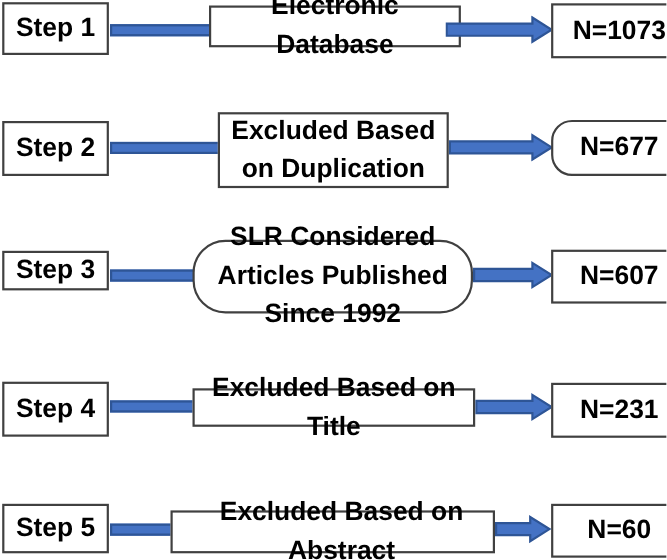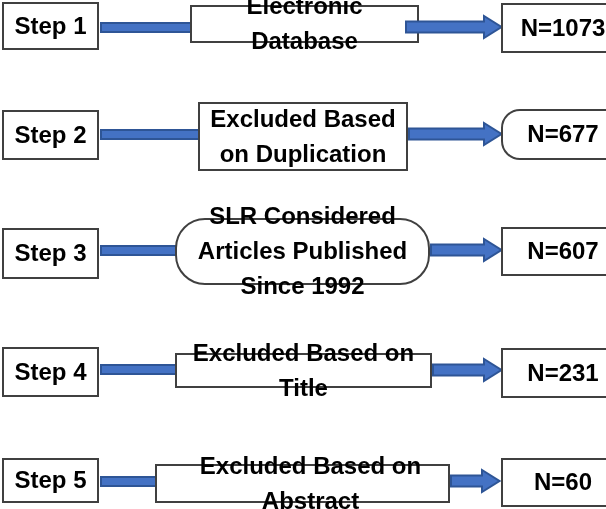--- a/index.html
+++ b/index.html
@@ -44,21 +44,21 @@
   .r1 .count { top: 3px;   height: 50px; }
   .r1 .shaft { top: 22px;  width: 90px; }
   .r1 .harrow{ left: 405px; top: 14px; }
   
   .r2 .step  { top: 110px; height: 50px; text-align: center; }
   .r2 .mid   { left: 198px; top: 102px; width: 210px; height: 69px; }
   .r2 .count { top: 109px; height: 51px; border-radius: 19px; }
   .r2 .shaft { top: 129px; width: 98px; }
   .r2 .harrow{ left: 408px; top: 121px; }
   
-  .r3 .step  { top: 228px; height: 51px; }
+  .r3 .step  { top: 228px; height: 36px; }
   .r3 .mid   { left: 175px; top: 218px; width: 255px; height: 67px; border-radius: 30px; }
   .r3 .count { top: 227px; height: 49px; }
   .r3 .shaft { top: 245px; width: 75px; }
   .r3 .harrow{ left: 430px; top: 237px; }
   
   .r4 .step  { top: 347px; height: 50px; }
   .r4 .mid   { left: 175px; top: 353px; width: 257px; height: 35px; }
   .r4 .count { top: 348px; height: 50px; }
   .r4 .shaft { top: 364px; width: 75px; }
   .r4 .harrow{ left: 432px; top: 357px; }

